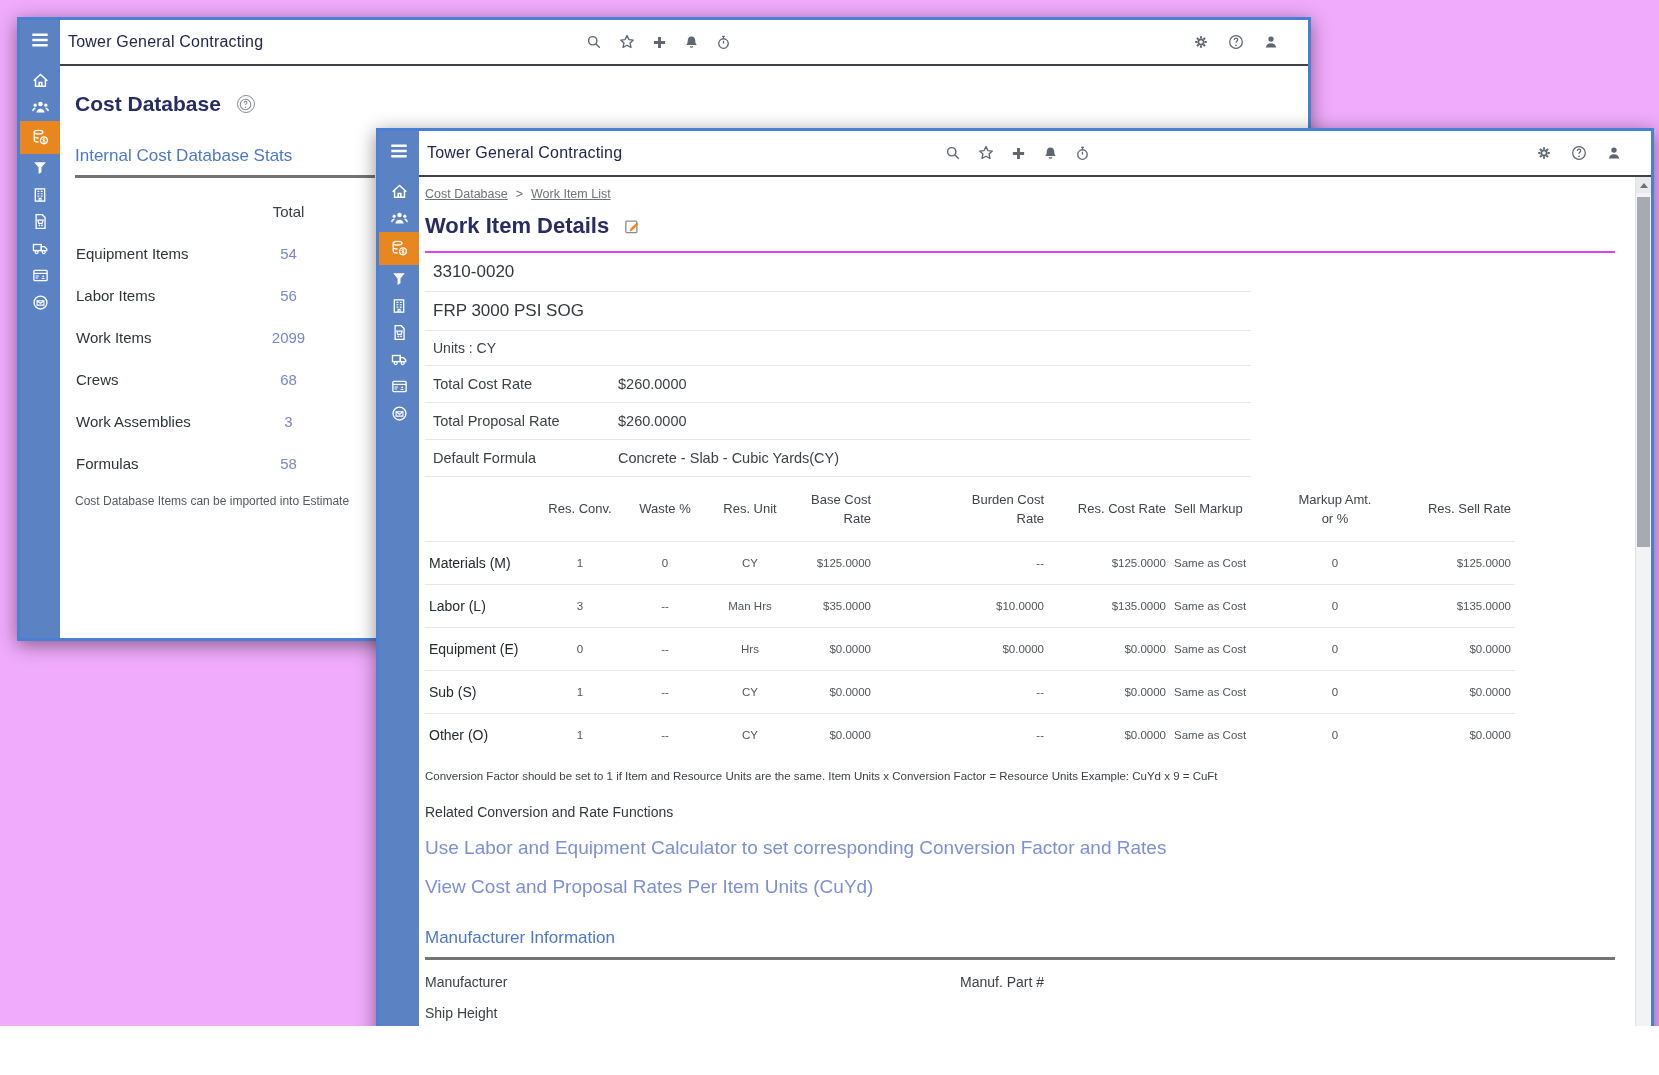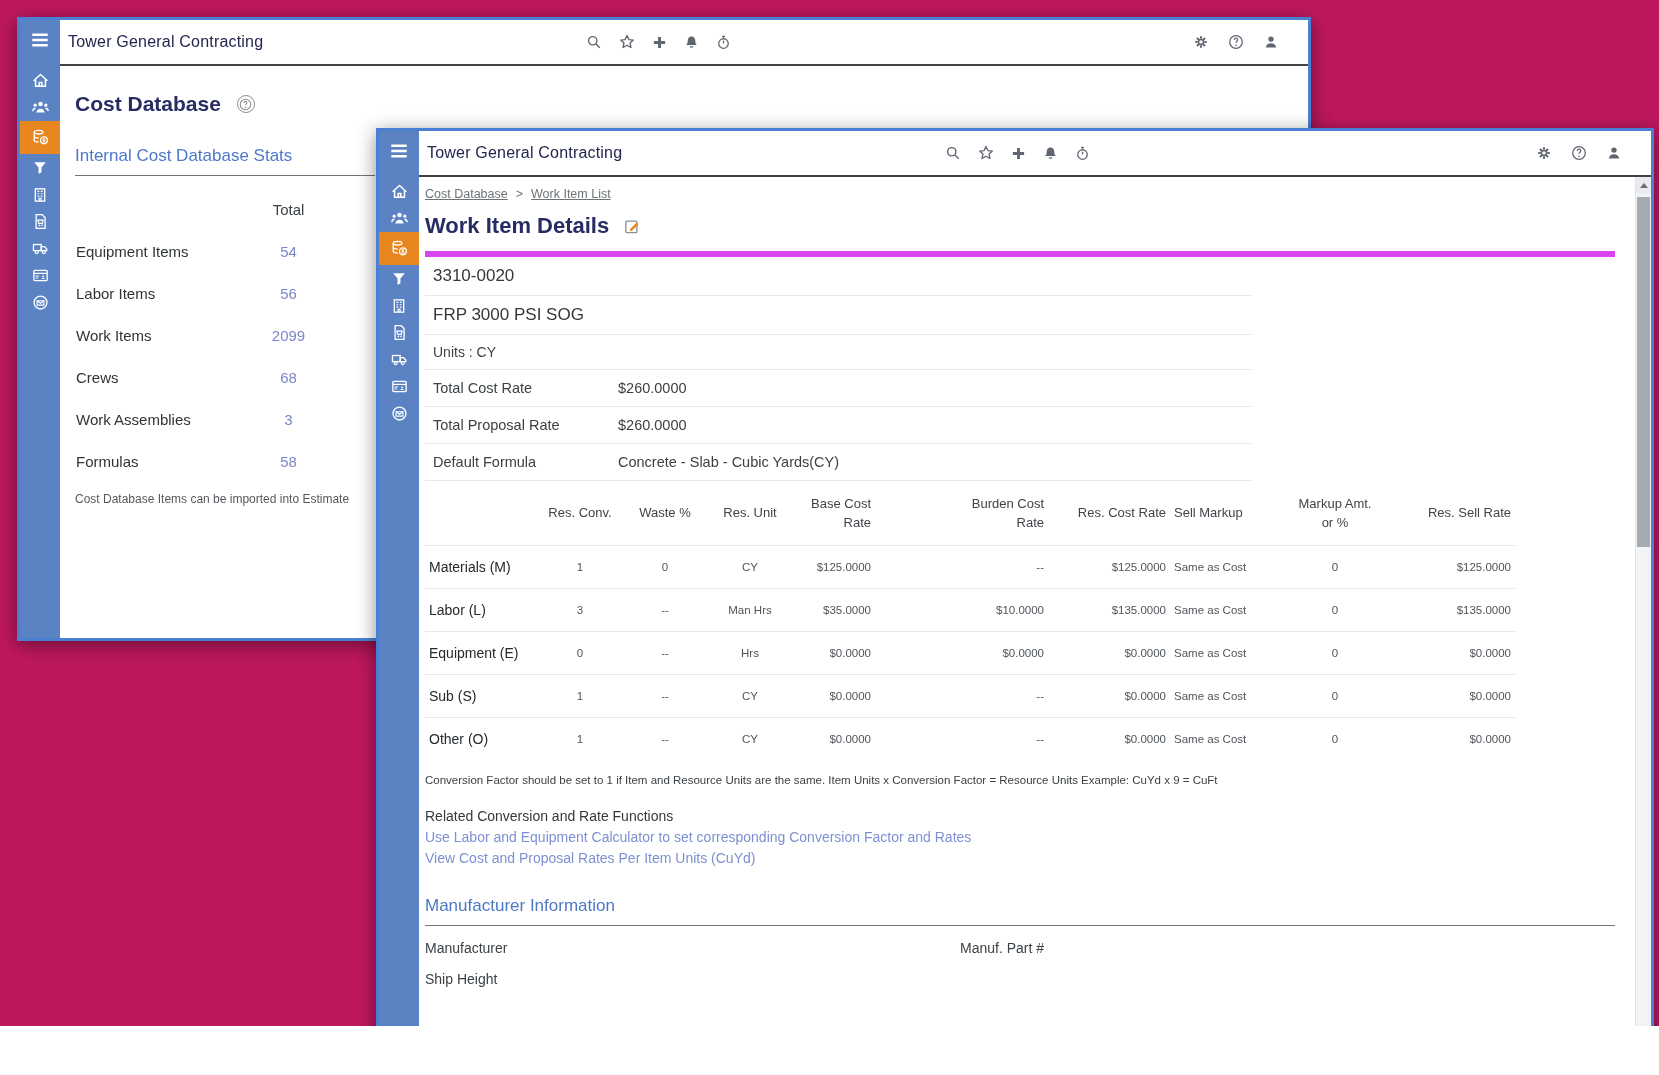--- a/index.html
+++ b/index.html
@@ -1,16 +1,16 @@
 <!DOCTYPE html>
 <html><head>
 <meta charset="utf-8">
 <style>
   html,body{margin:0;padding:0;}
-  .stage{position:relative;width:1659px;height:1026px;background:#be185d;overflow:hidden;
+  .stage{position:relative;width:1659px;height:1026px;background:#f0abfc;overflow:hidden;
          font-family:"Liberation Sans",sans-serif;-webkit-font-smoothing:antialiased;}
   .window{position:absolute;background:#fff;border:3px solid #4a80d4;display:flex;
           box-shadow:0 4px 18px rgba(0,0,0,.45);}
   .win-back{left:17px;top:17px;width:1288px;height:618px;}
   .win-front{left:376px;top:128px;width:1272px;height:929px;z-index:5;}
   .sidebar{width:40px;flex:none;background:#5b83c4;display:flex;flex-direction:column;align-items:center;padding-top:9px;}
   .sb-menu{color:#fff;margin-bottom:16px;cursor:pointer;}
   .sb-item{width:40px;height:27px;display:flex;align-items:center;justify-content:center;color:#fff;cursor:pointer;}
   .sb-item.active{background:#e8861f;height:33px;}
   .icon{display:block;}
@@ -19,48 +19,48 @@
   .tb-title{font-size:16px;color:#23264f;letter-spacing:.2px;}
   .tb-center{position:absolute;left:525px;top:0;height:100%;display:flex;align-items:center;gap:15px;color:#5f6670;}
   .tb-right{position:absolute;right:28px;top:0;height:100%;display:flex;align-items:center;gap:17px;color:#5f6670;}
   .tb-btn{cursor:pointer;display:flex;align-items:center;}
   .content{flex:1;overflow:hidden;padding:0 20px 0 15px;position:relative;}
   .content-front{padding:0 36px 0 6px;}
   
   .page-title-row{display:flex;align-items:center;gap:16px;margin-top:26px;}
   .page-title{font-size:21px;font-weight:600;color:#272c63;}
   .help-circ{width:16px;height:16px;border-radius:50%;border:1.5px solid #8a8f94;color:#8a8f94;display:flex;align-items:center;justify-content:center;flex:none;cursor:pointer;}
-  .section-head{font-size:17px;color:#4d78c9;padding-bottom:9px;border-bottom:1px solid #737373;}
+  .section-head{font-size:17px;color:#4d78c9;padding-bottom:9px;border-bottom:3px solid #737373;}
   .stats-head{margin-top:30px;width:300px;}
   .stats-table{width:262px;margin-top:12px;border-collapse:collapse;}
   .stats-table td{height:40px;vertical-align:middle;}
   .stats-label{font-size:15px;color:#2f3437;}
   .stats-val{font-size:15px;color:#7b86cb;text-align:center;width:95px;}
   .stats-colhead{font-size:15px;color:#3c4145;text-align:center;height:32px;}
   .footnote{margin-top:10px;font-size:12px;color:#55595d;white-space:nowrap;}
   
   .breadcrumb{margin-top:10px;font-size:12.5px;color:#6d7276;display:flex;gap:8px;align-items:center;}
   .crumb{text-decoration:underline;cursor:pointer;}
-  .h1-row{display:flex;align-items:center;gap:14px;margin-top:12px;padding-bottom:12px;border-bottom:6px solid #d946ef;}
+  .h1-row{display:flex;align-items:center;gap:14px;margin-top:12px;padding-bottom:12px;border-bottom:2px solid #d946ef;}
   .h1{font-size:22px;font-weight:600;color:#272c63;}
   .item-row{width:810px;border-bottom:1px solid #e5e8ea;padding:9px 8px;}
   .item-big{font-size:17px;color:#33383c;}
   .item-units{font-size:14px;color:#3c4145;}
   .fld-label{display:inline-block;width:185px;font-size:14.5px;color:#3c4145;}
   .fld-val{font-size:14.5px;color:#3c4145;text-align:right;}
   .rates-head{margin-top:26px;}
   .rates-table{margin-top:2px;border-collapse:collapse;table-layout:fixed;width:1090px;}
   .rates-table th{font-size:13px;font-weight:400;color:#3f444a;padding:12px 4px;vertical-align:middle;line-height:1.45;white-space:normal;}
   .rates-table td{font-size:11.5px;color:#50555a;padding:13px 4px;white-space:nowrap;border-top:1px solid #e5e8ea;}
   .rates-table td.rlabel{font-size:14px;color:#24292d;}
   .hw{display:inline-block;}
   .al{text-align:left;}.ac{text-align:center;}.ar{text-align:right;}
   .note{margin-top:14px;font-size:11.5px;color:#3c4145;}
   .related-title{margin-top:22px;font-size:14px;color:#33383c;}
-  .link{margin-top:5px;font-size:14px;color:#7d90d2;cursor:pointer;width:fit-content;}
+  .link{margin-top:17px;font-size:19px;color:#7d90d2;cursor:pointer;width:fit-content;}
   .manu-head{margin-top:30px;}
   .manu-grid{display:grid;grid-template-columns:535px 1fr;margin-top:6px;}
   .manu-cell{font-size:14px;color:#3c4145;padding:8px 0 7px 0;}
   
   .vscroll{position:absolute;top:46px;right:0;bottom:0;width:15px;background:#f1f3f4;border-left:1px solid #e0e3e5;}
   .vs-btn{position:absolute;left:0;width:15px;height:16px;background:#e8eaec;display:flex;align-items:center;justify-content:center;cursor:pointer;}
   .vs-up{top:0;}.vs-down{bottom:0;background:#63686d;}
   .tri-up{width:0;height:0;border-left:4px solid transparent;border-right:4px solid transparent;border-bottom:5px solid #6b7076;}
   .tri-down{width:0;height:0;border-left:4px solid transparent;border-right:4px solid transparent;border-top:5px solid #dfe2e4;}
   .vs-thumb{position:absolute;left:1px;top:20px;width:13px;height:350px;background:#a5abb1;cursor:grab;}

